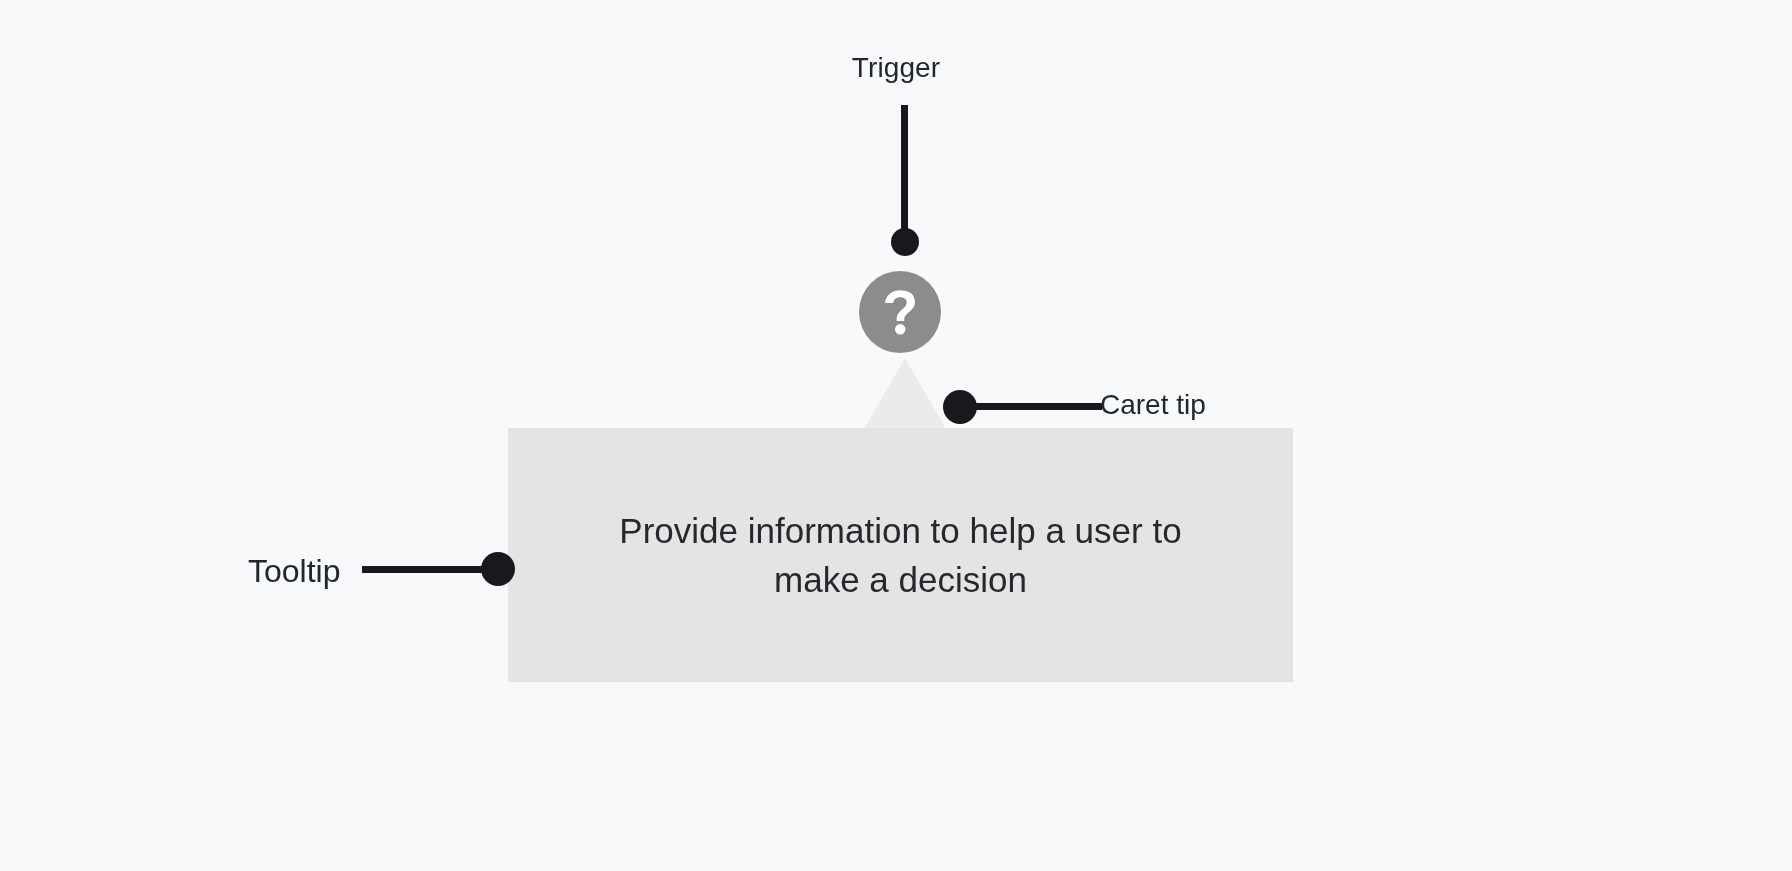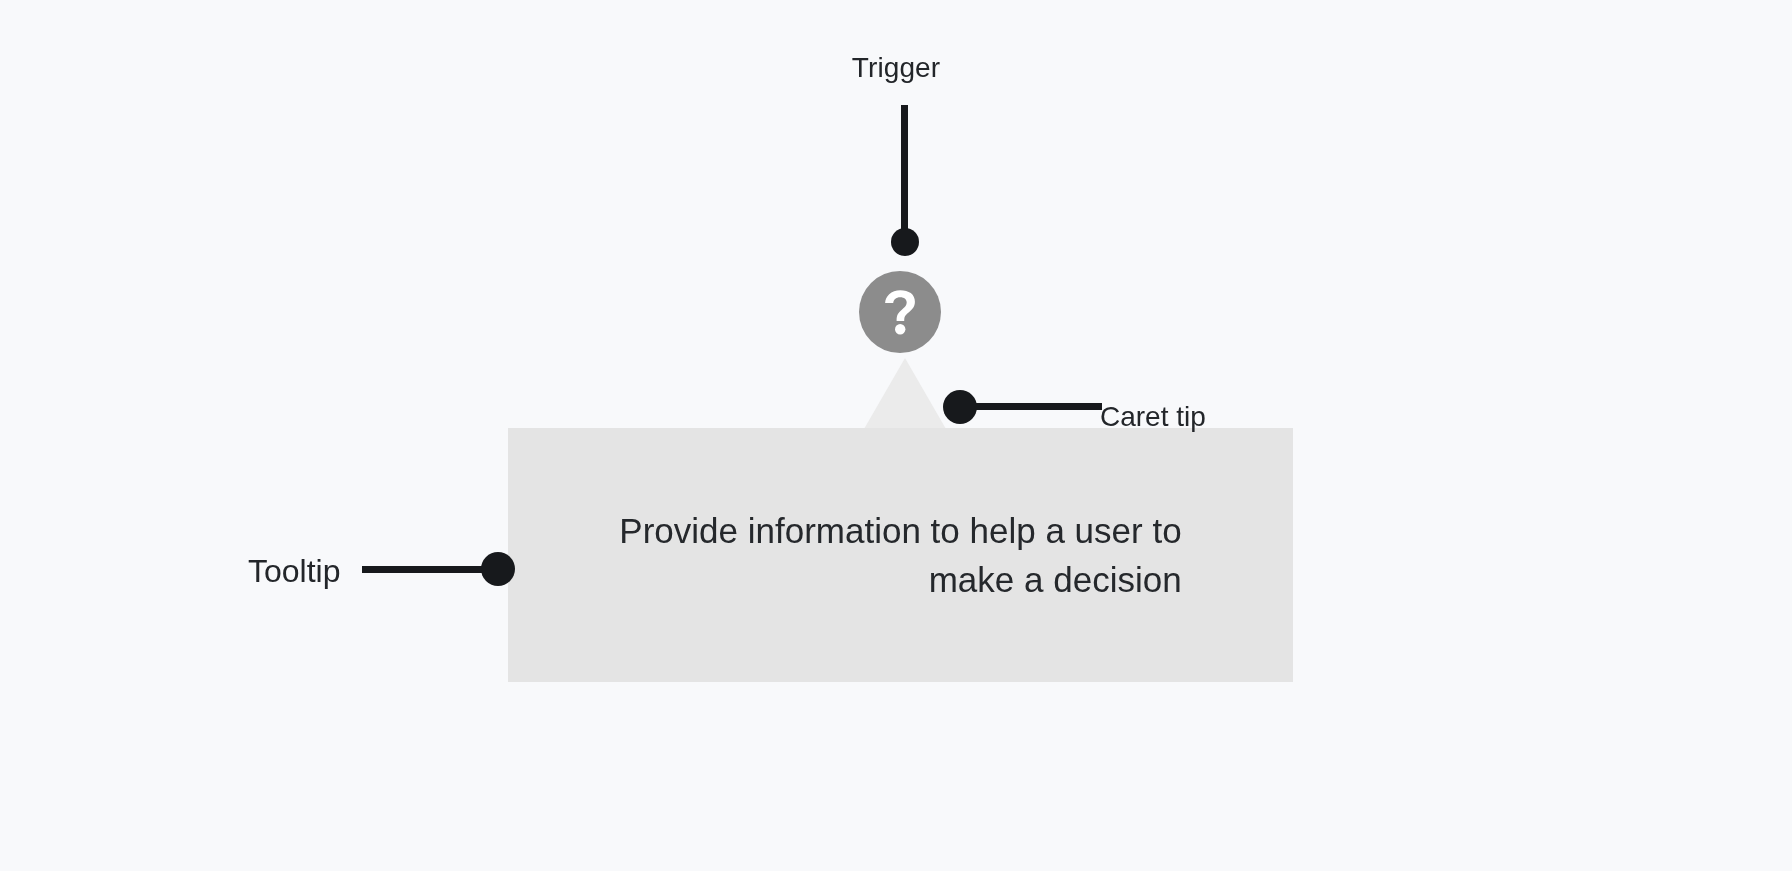--- a/index.html
+++ b/index.html
@@ -85,21 +85,21 @@
     height: 254px;
     background: #e4e4e4;
     display: flex;
     align-items: center;
     justify-content: center;
   }
   #tooltip-text {
     font-size: 35px;
     line-height: 1.4;
     color: #25282c;
-    text-align: right;
+    text-align: center;
     max-width: 710px;
     white-space: pre-line;
   }
 
   
   #caret-tip-dot {
     position: absolute;
     left: 943px;
     top: 390px;
     width: 34px;
@@ -115,21 +115,20 @@
     height: 7px;
     background: #17191c;
   }
   #caret-tip-label {
     position: absolute;
     left: 1100px;
     top: 389px;
     font-size: 28px;
     color: #23262a;
     white-space: nowrap;
-    margin-top: 12px;
   }
 
   
   #tooltip-anno-label {
     position: absolute;
     left: 248px;
     top: 553px;
     font-size: 32px;
     color: #23262a;
     white-space: nowrap;

